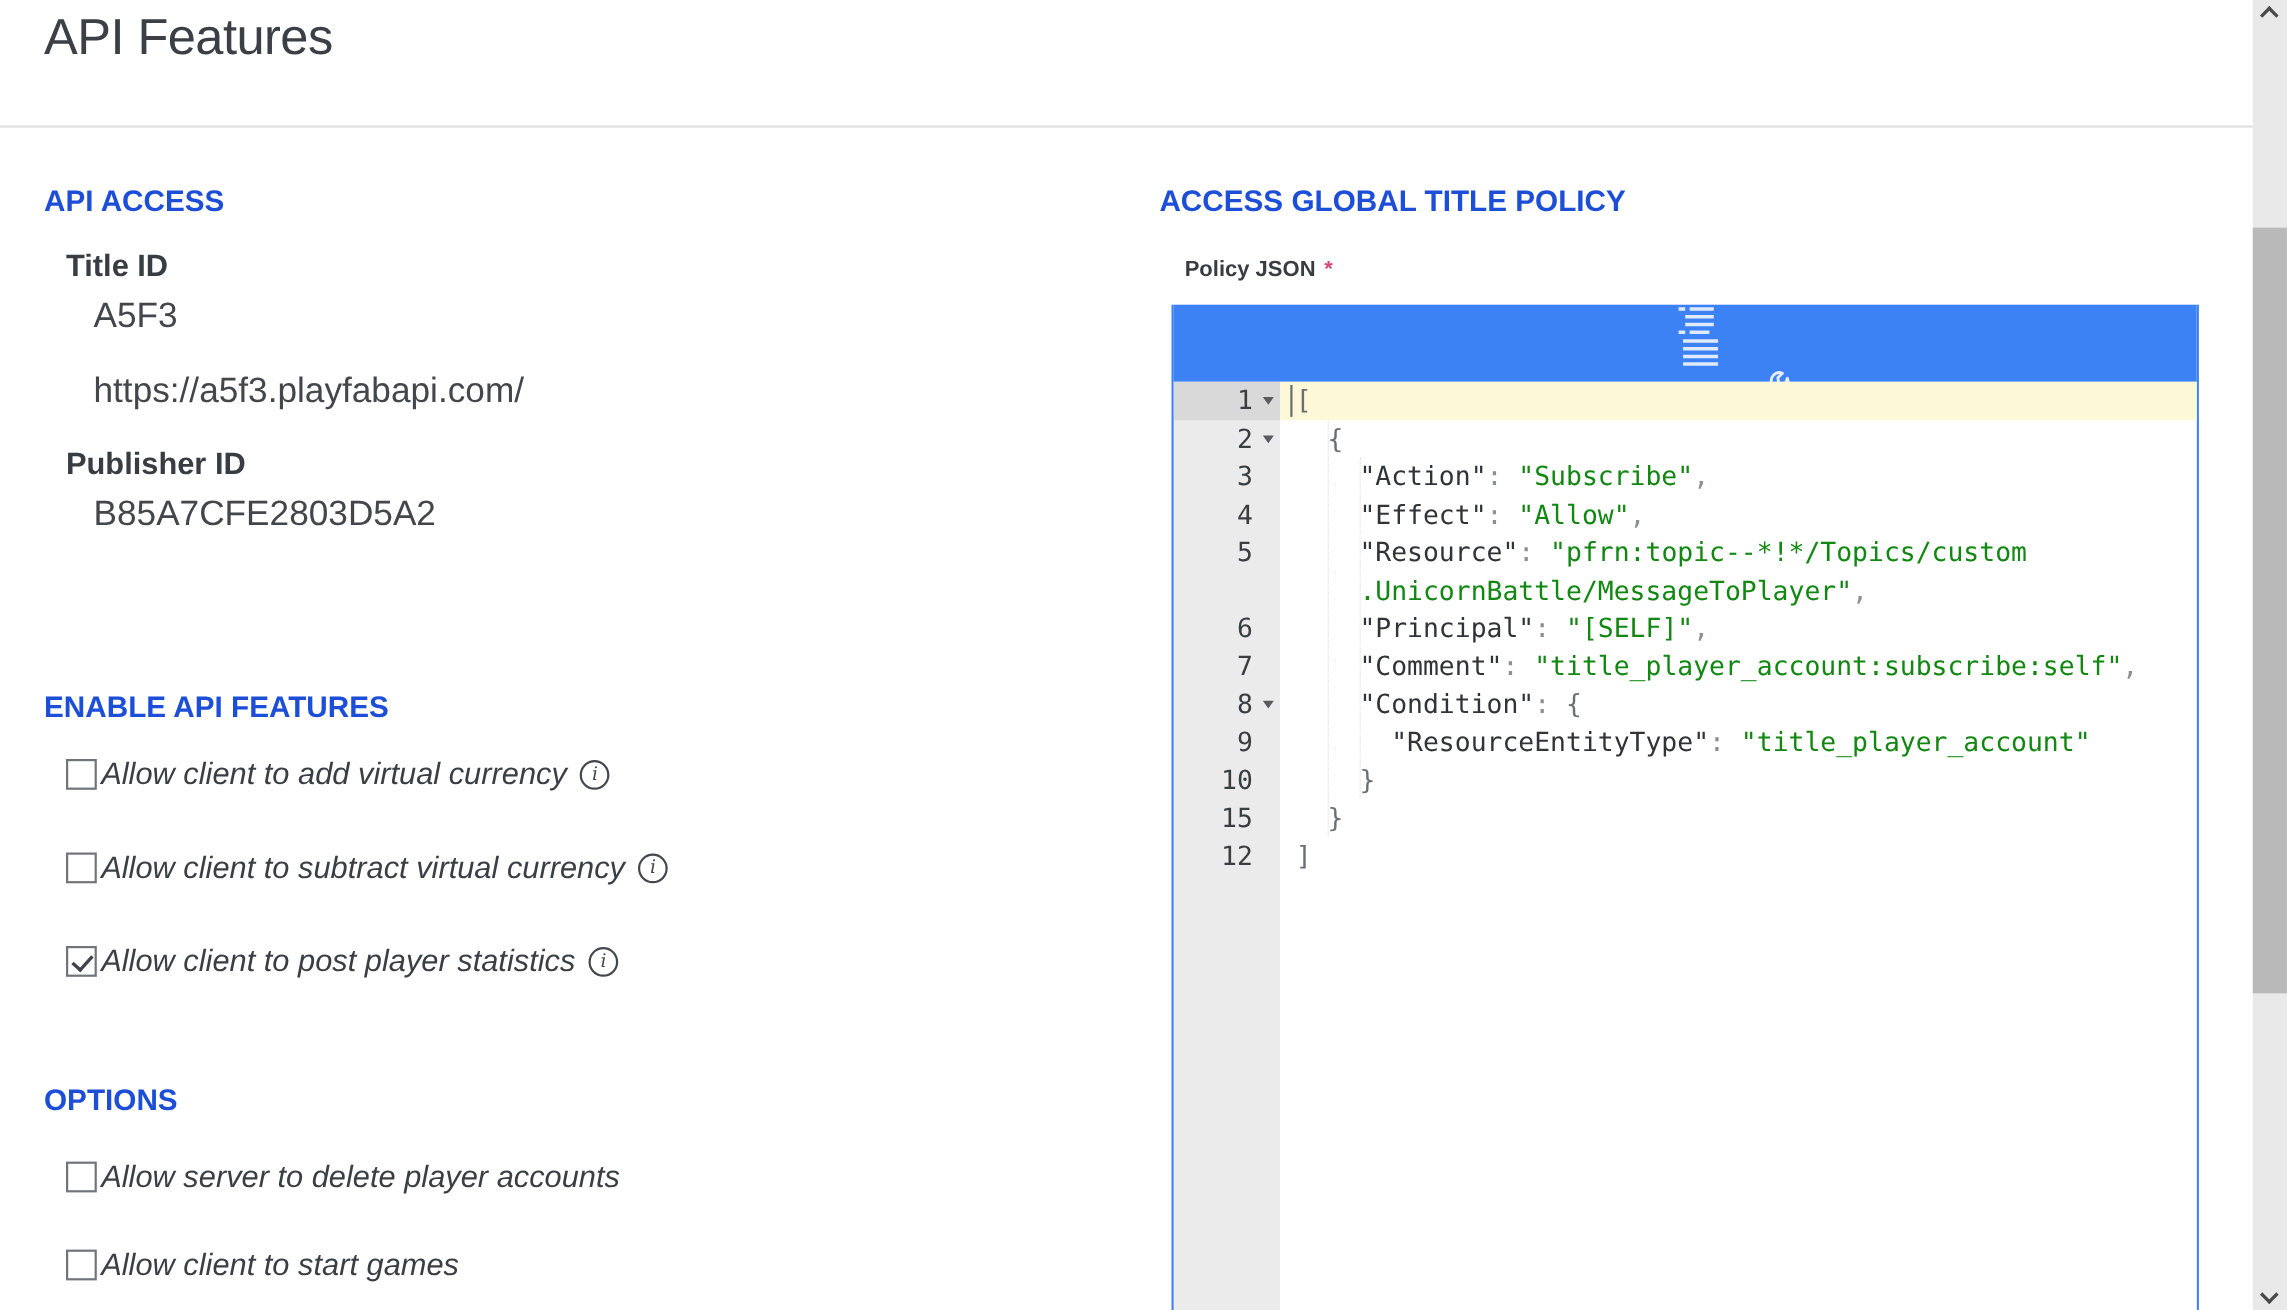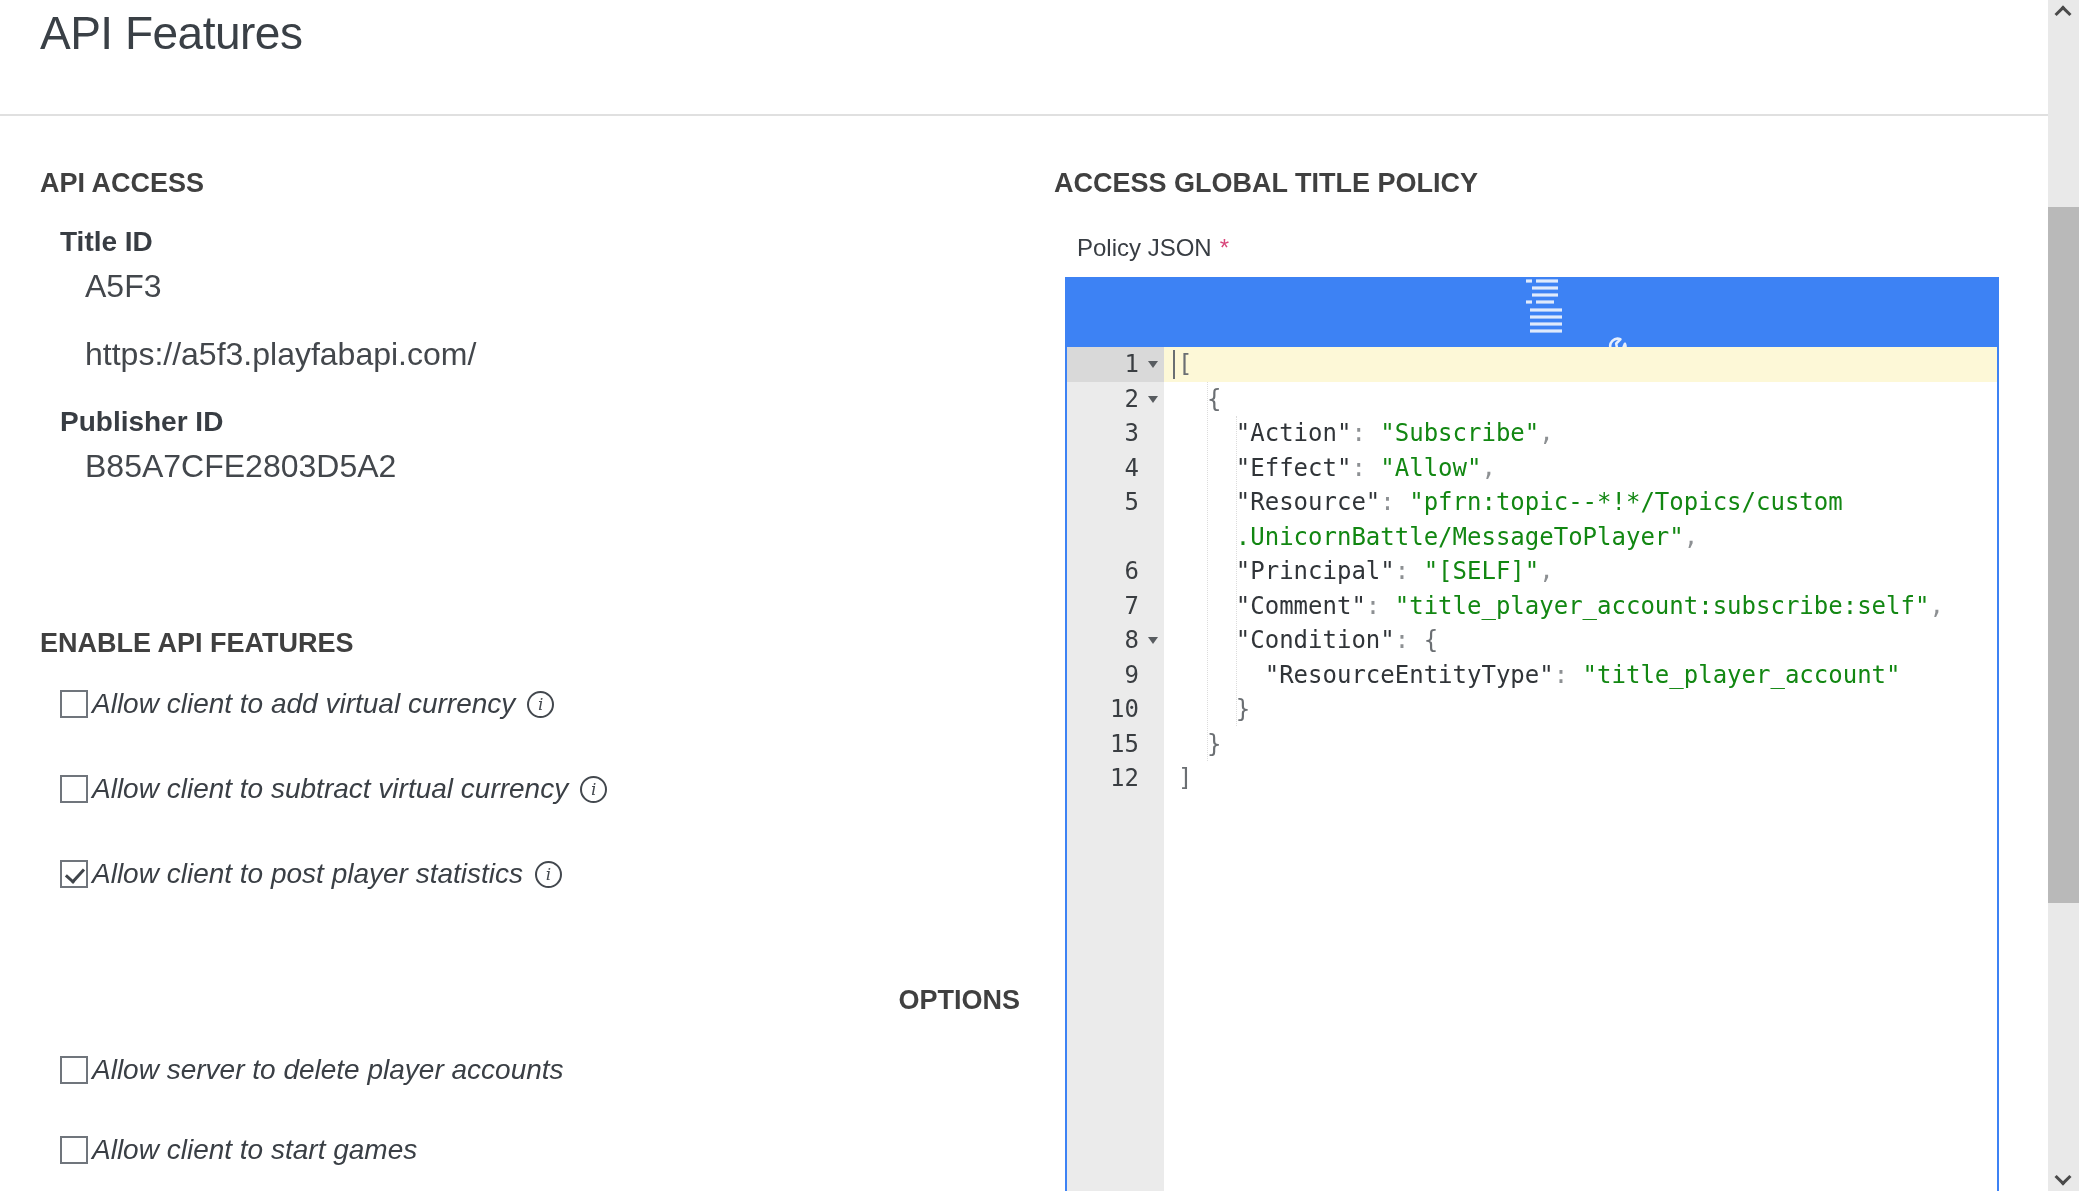--- a/index.html
+++ b/index.html
@@ -5,52 +5,52 @@
   * { margin:0; padding:0; box-sizing:border-box; }
   html,body { width:2079px; height:1191px; overflow:hidden; background:#fff;
               font-family:"Liberation Sans", sans-serif; color:#373c42; }
   .abs { position:absolute; }
 
   
   #page-title { left:40px; top:6px; font-size:46px; font-weight:300; color:#3a4046; letter-spacing:-0.5px; }
   #header-divider { left:0; top:114px; width:2048px; height:2px; background:#e0e0e0; }
 
   
-  .sec-heading { font-size:27px; font-weight:bold; color:#404040; }
+  .sec-heading { font-size:27px; font-weight:bold; color:#1d4ed8; }
   .field-label { font-size:28px; font-weight:bold; color:#383d43; }
   .field-value { font-size:32px; color:#43474c; margin-top:10px; }
 
   
   #sec-api-access   { left:40px; top:168px; width:960px; }
   #sec-api-access .sec-heading { margin-bottom:26px; }
   .field { margin-left:20px; margin-bottom:34px; }
   .field .field-label { line-height:34px; }
   .field .field-value { margin-left:25px; line-height:34px; }
 
   #sec-enable  { left:40px; top:628px; width:980px; }
   #sec-enable .sec-heading { margin-bottom:28px; }
   #sec-options { left:40px; top:985px; width:980px; }
-  #sec-options .sec-heading { margin-bottom:37px;text-align:right; }
+  #sec-options .sec-heading { margin-bottom:37px; }
 
   .cb-row { display:flex; align-items:center; margin-left:20px; margin-bottom:51px; height:34px;font-style:italic; }
   #sec-options .cb-row { margin-bottom:46px; }
   .cb-box { width:28px; height:28px; border:2px solid #70757c; background:#fff; flex:0 0 auto;
             position:relative; }
   .cb-row.checked .cb-box::after{
     content:""; position:absolute; left:4px; top:6px; width:15px; height:8px;
     border-left:3px solid #3f444a; border-bottom:3px solid #3f444a; transform:rotate(-48deg);
   }
   .cb-label { font-size:28px; color:#3a3f45; margin-left:4px; line-height:34px; }
   .info-ic { width:27px; height:27px; border:2px solid #43484e; border-radius:50%;
              margin-left:12px; flex:0 0 auto; display:flex; align-items:center; justify-content:center;
              font-family:"DejaVu Serif", serif; font-size:17px; color:#43484e; }
 
   
   #entity-heading { left:1054px; top:168px; }
-  #policy-label-row { left:1077px; top:234px; font-size:24px; font-weight:normal; color:#383d43; }
+  #policy-label-row { left:1077px; top:234px; font-size:20px; font-weight:bold; color:#383d43; }
   #policy-required { color:var(--required-red,#d8467a); margin-left:8px; }
 
   
   #editor { left:1065px; top:277px; width:934px; height:914px;
             border-left:2px solid var(--accent-blue,#3d82f4);
             border-right:2px solid var(--accent-blue,#3d82f4); background:#fff; }
   #editor-toolbar { position:absolute; left:0; top:0; right:0; height:70px;
                     background:var(--accent-blue,#3d82f4); display:flex; align-items:center;flex-direction:column; }
   .tb-icon { height:34px; display:flex; align-items:center; }
   .tb-icon svg { display:block; }

